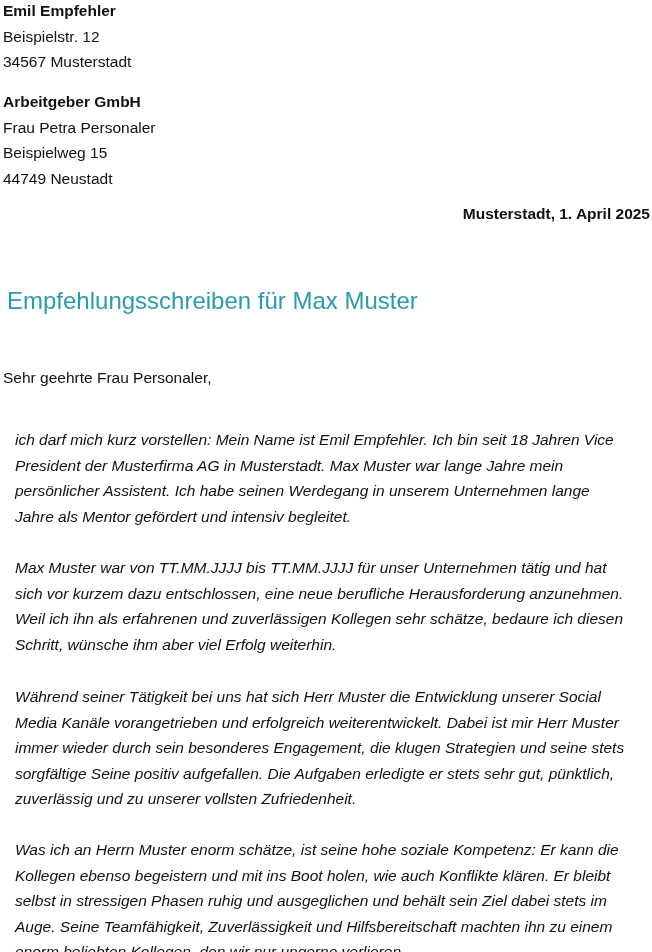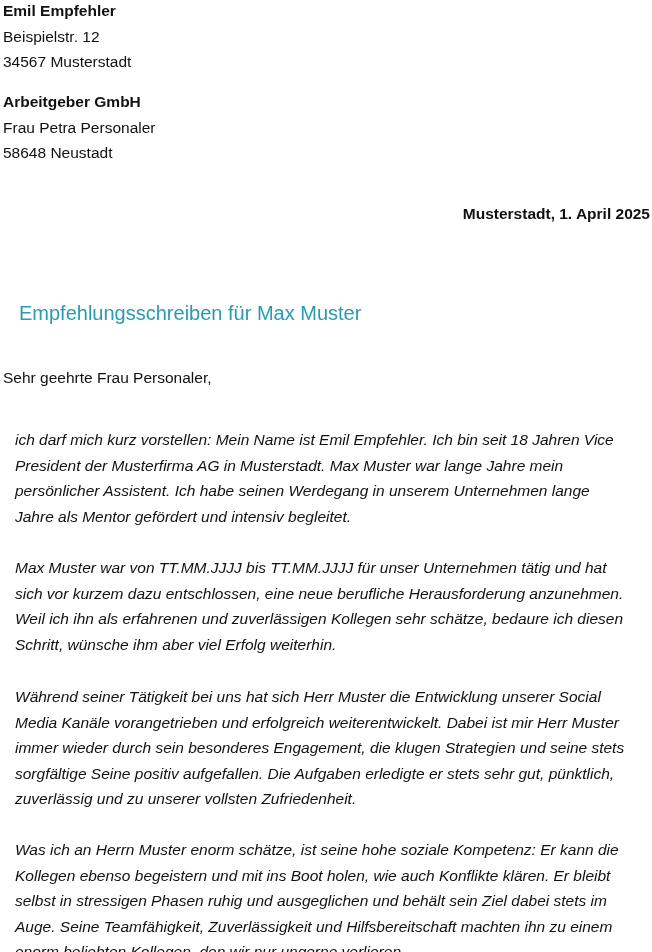--- a/index.html
+++ b/index.html
@@ -37,25 +37,25 @@
       right: 0;
       text-align: left;
       font-weight: bold;
       height: 25.5px;
       line-height: 25.5px;
     }
     .title {
       position: absolute;
       top: 282px;
       left: 0;
-      font-size: 20px;
+      font-size: 24px;
       line-height: 30px;
       color: #2a9bb0;
       font-weight: normal;
-      margin: 16px;
+      margin: 4px;
       white-space: nowrap;
     }
     .salutation {
       position: absolute;
       top: 365px;
       left: 0;
       height: 25.5px;
       line-height: 25.5px;
     }
     .para {
@@ -77,21 +77,22 @@
 
   <div class="sender">
     <span class="line bold">Emil Empfehler</span>
     <span class="line">Beispielstr. 12</span>
     <span class="line">34567 Musterstadt</span>
   </div>
 
   <div class="recipient">
     <span class="line bold">Arbeitgeber GmbH</span>
     <span class="line">Frau Petra Personaler</span>
-    <span class="line">58648 Neustadt</span>
+    <span class="line">Beispielweg 15</span>
+    <span class="line">44749 Neustadt</span>
   </div>
 
   <div class="date">Musterstadt, 1. April 2025</div>
 
   <h1 class="title">Empfehlungsschreiben für Max Muster</h1>
 
   <div class="salutation">Sehr geehrte Frau Personaler,</div>
 
   <div class="para p1">
     <span class="line">ich darf mich kurz vorstellen: Mein Name ist Emil Empfehler. Ich bin seit 18 Jahren Vice</span>

